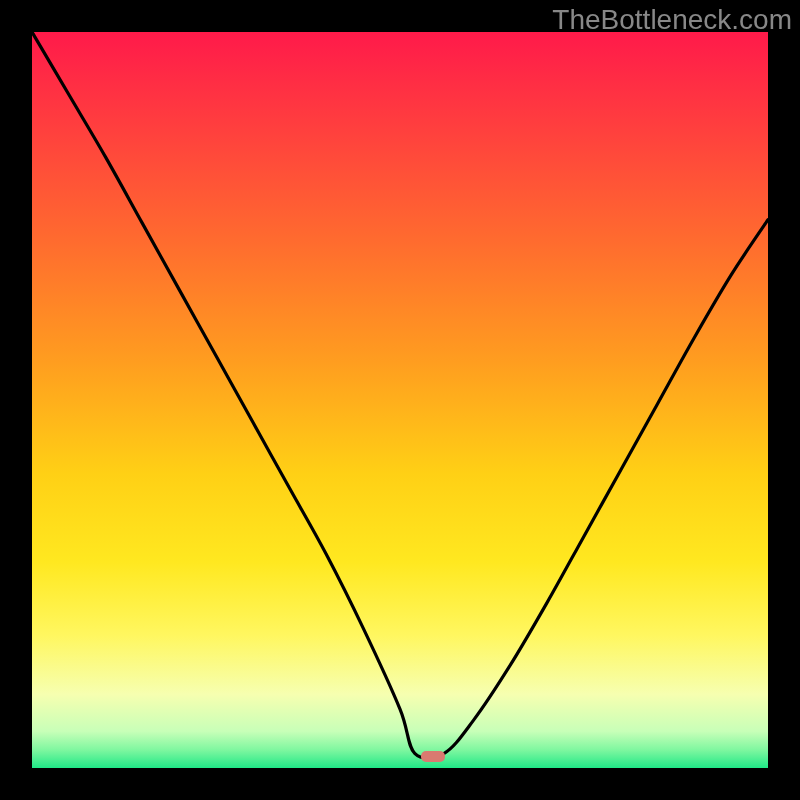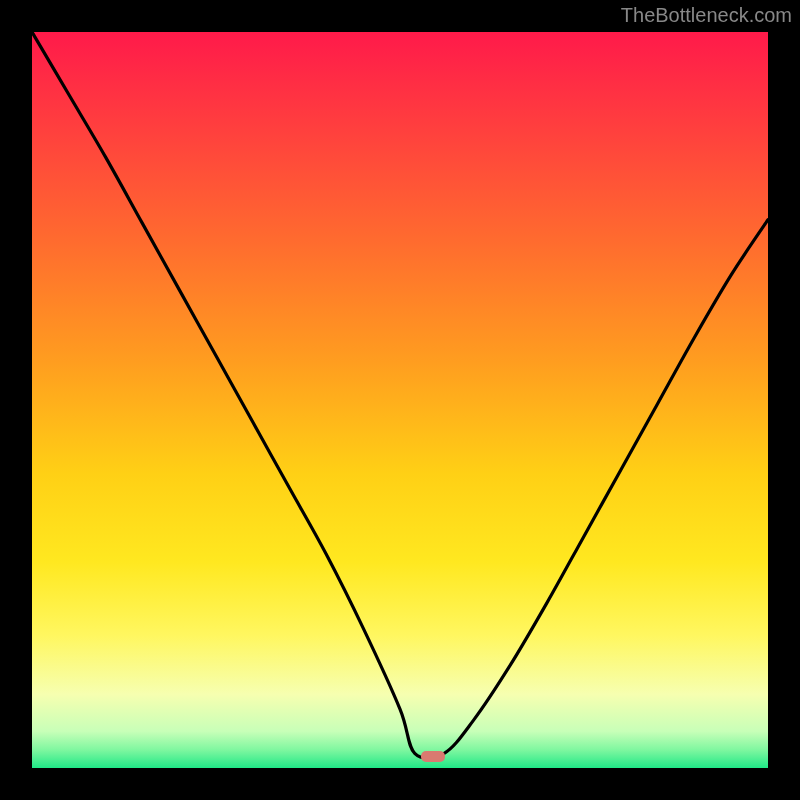--- a/index.html
+++ b/index.html
@@ -9,21 +9,21 @@
     height: 800px;
     background: #000;
     font-family: Arial, Helvetica, sans-serif;
     overflow: hidden;
   }
   .watermark {
     position: absolute;
     top: 4px;
     right: 8px;
     color: #888;
-    font-size: 20px;
+    font-size: 28px;
     font-weight: 500;
     z-index: 10;
   }
   .frame {
     position: absolute;
     left: 32px;
     top: 32px;
     width: 736px;
     height: 736px;
     background: #000;

